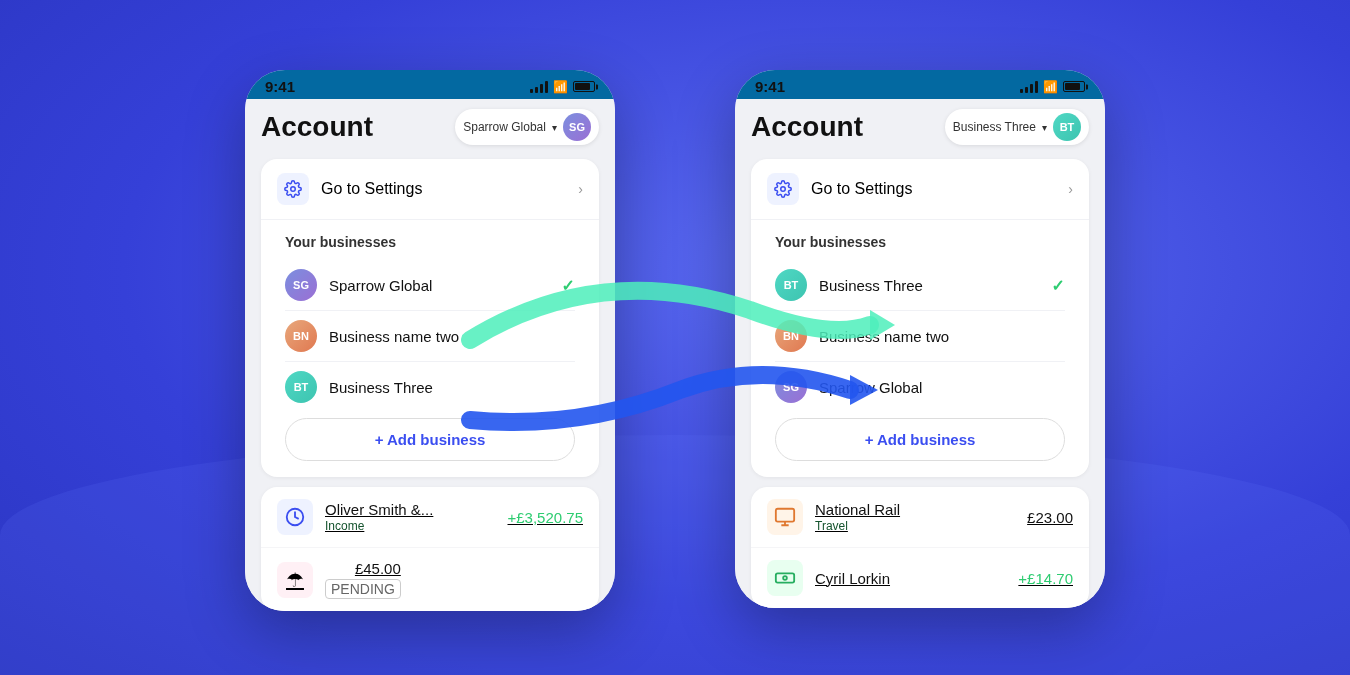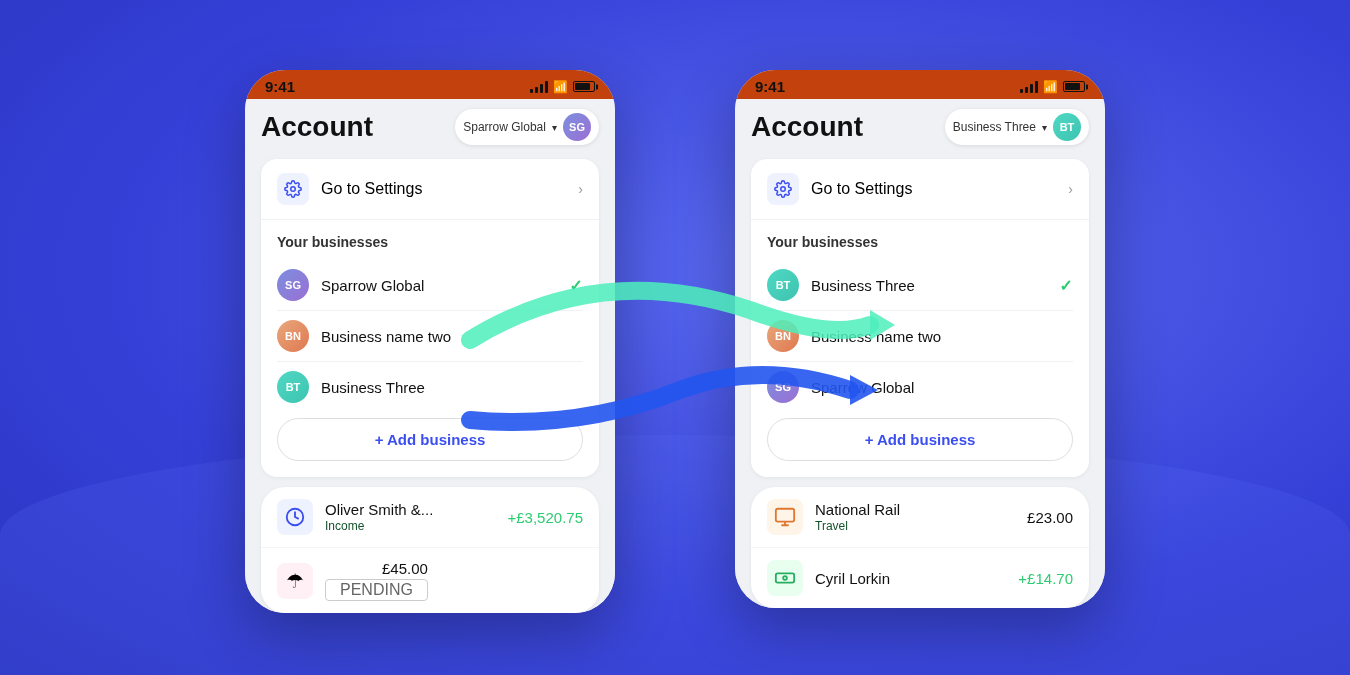--- a/index.html
+++ b/index.html
@@ -56,21 +56,21 @@
       width: 370px;
       background: #f0f1f5;
       border-radius: 40px;
       overflow: hidden;
       box-shadow: 0 20px 60px rgba(0,0,0,0.3);
       flex-shrink: 0;
     }
 
     
     .status-bar {
-      background: #c2410c;
+      background: #0369a1;
       padding: 8px 20px 4px;
       display: flex;
       justify-content: space-between;
       align-items: center;
     }
     .status-time {
       font-size: 15px;
       font-weight: 600;
       color: #111;
     }
@@ -210,21 +210,21 @@
       font-weight: 500;
       color: #000000;
     }
     .settings-chevron {
       font-size: 14px;
       color: #999;
     }
 
     
     .businesses-section {
-      padding: 14px 16px 8px;
+      padding: 14px 24px 8px;
     }
     .businesses-title {
       font-size: 14px;
       font-weight: 600;
       color: #333;
       margin-bottom: 10px;
     }
     .business-row {
       display: flex;
       align-items: center;
@@ -270,23 +270,24 @@
       text-align: center;
       font-size: 15px;
       font-weight: 600;
       color: #3b4ef0;
       cursor: pointer;
     }
 
     
     .transaction-card {
       background: white;
-      border-radius: 24px;
+      border-radius: 16px;
       overflow: hidden;
       box-shadow: 0 1px 4px rgba(0,0,0,0.06);
+      text-decoration: underline;
     }
     .transaction-row {
       display: flex;
       align-items: center;
       padding: 12px 16px;
       border-bottom: 1px solid #f5f5f7;
     }
     .transaction-row:last-child {
       border-bottom: none;
     }
@@ -320,22 +321,22 @@
       color: #111;
       text-align: right;
     }
     .transaction-amount.income {
       color: #2ecc71;
     }
     .pending-badge {
       display: inline-block;
       border: 1px solid #ccc;
       border-radius: 4px;
-      font-size: 16px;
-      padding: 1px 14px;
+      font-size: 14px;
+      padding: 1px 5px;
       color: #666;
       margin-top: 2px;
     }
 
     
     .business-divider {
       height: 1px;
       background: #f0f1f5;
       margin: 0;
     }

